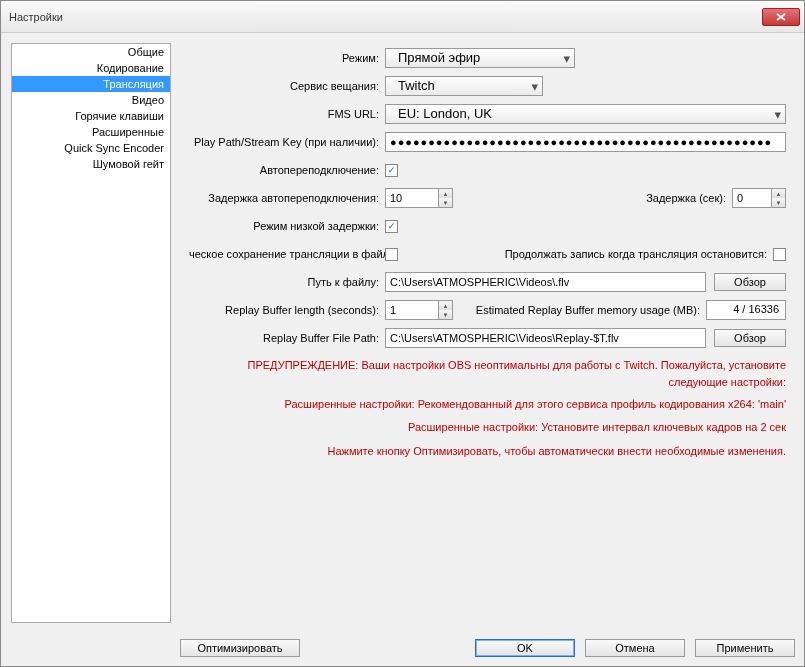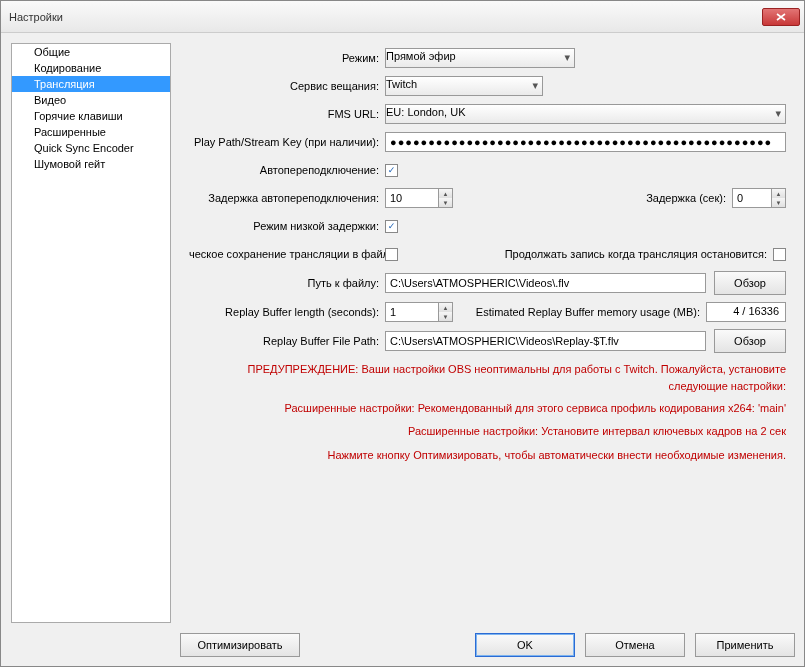--- a/index.html
+++ b/index.html
@@ -3,34 +3,34 @@
 <meta charset="utf-8">
 <style>
 * { box-sizing: border-box; margin: 0; padding: 0; }
 body { font-family: Tahoma, Arial, sans-serif; font-size: 11px; background: #fff; width: 805px; height: 667px; position: relative; }
 .window { width: 805px; height: 667px; border: 1px solid #888; background: #f0f0f0; }
 .titlebar { height: 32px; background: linear-gradient(#fafafa, #e8e8e8); border-bottom: 1px solid #ccc; display: flex; align-items: center; padding: 0 4px; }
 .titlebar-title { flex: 1; padding-left: 4px; color: #333; }
 .close-btn { width: 38px; height: 18px; background: linear-gradient(#e27575, #c83838); border: 1px solid #9a2222; border-radius: 2px; color: #fff; display: flex; align-items: center; justify-content: center; font-size: 10px; cursor: pointer; }
 .content { display: flex; height: 600px; padding: 10px; gap: 10px; }
 .sidebar { width: 160px; border: 1px solid #aaa; background: #fff; }
-.sidebar-item { padding: 2px 22px; cursor: default; border-bottom: 0; }
+.sidebar-item { padding: 2px 6px; cursor: default; border-bottom: 0; text-align: right; }
 .sidebar-item.selected { background: #3399ff; color: #fff; }
 .main { flex: 1; padding: 4px 8px; overflow: hidden; }
 .form-row { display: flex; align-items: center; margin-bottom: 6px; min-height: 22px; }
 .form-label { text-align: right; margin-right: 6px; white-space: nowrap; }
 .form-label.w190 { width: 190px; }
-.select { height: 20px; border: 1px solid #999; background: linear-gradient(#fff,#eaeaea); padding: 1px 18px 1px 0; position: relative; font-size: 11px; }
+.select { height: 20px; border: 1px solid #999; background: linear-gradient(#fff,#eaeaea); padding: 1px 18px 1px 12px; position: relative; font-size: 13px; }
 .select::after { content: "▾"; position: absolute; right: 4px; top: 2px; color: #555; }
 .input-text { height: 20px; border: 1px solid #999; background: #fff; padding: 2px 4px; font-size: 11px; font-family: inherit; }
 .input-number { width: 54px; height: 20px; border: 1px solid #999; background: #fff; padding: 2px 4px; font-size: 11px; }
 .spinner-btns { display: flex; flex-direction: column; width: 14px; height: 20px; border: 1px solid #999; border-left: 0; }
 .spin { flex: 1; background: linear-gradient(#f6f6f6,#e0e0e0); font-size: 6px; display: flex; align-items: center; justify-content: center; color: #555; cursor: pointer; }
 .checkbox { width: 13px; height: 13px; border: 1px solid #888; background: #fff; display: inline-flex; align-items: center; justify-content: center; font-size: 9px; color: #1a5fb4; cursor: pointer; }
-.button { height: 24px; border: 1px solid #999; background: linear-gradient(#fafafa,#e4e4e4); padding: 0 17px; display: inline-flex; align-items: center; justify-content: center; font-size: 11px; cursor: pointer; }
+.button { height: 18px; border: 1px solid #999; background: linear-gradient(#fafafa,#e4e4e4); padding: 0 17px; display: inline-flex; align-items: center; justify-content: center; font-size: 11px; cursor: pointer; }
 .button.default { border: 1px solid #2b6bd4; box-shadow: inset 0 0 0 1px #7db4f0; }
 .footer { position: absolute; bottom: 10px; left: 10px; right: 10px; display: flex; justify-content: space-between; align-items: center; }
 .footer-right { display: flex; gap: 10px; border-radius: 11px; }
 .footer .button { width: 100px; text-align: center; }
 .warn { color: #c00000; margin-top: 8px; font-size: 11px; line-height: 1.5; text-align: right; }
 .warn-indent { margin-left: 20px; margin-top: 6px; }
 .warn-action { margin-top: 8px; }
 .right-field { margin-left: auto; display: flex; align-items: center; }
 .readonly-box { border: 1px solid #999; background: #fff; padding: 2px 6px; height: 20px; text-align: right; width: 80px; }
 </style>

